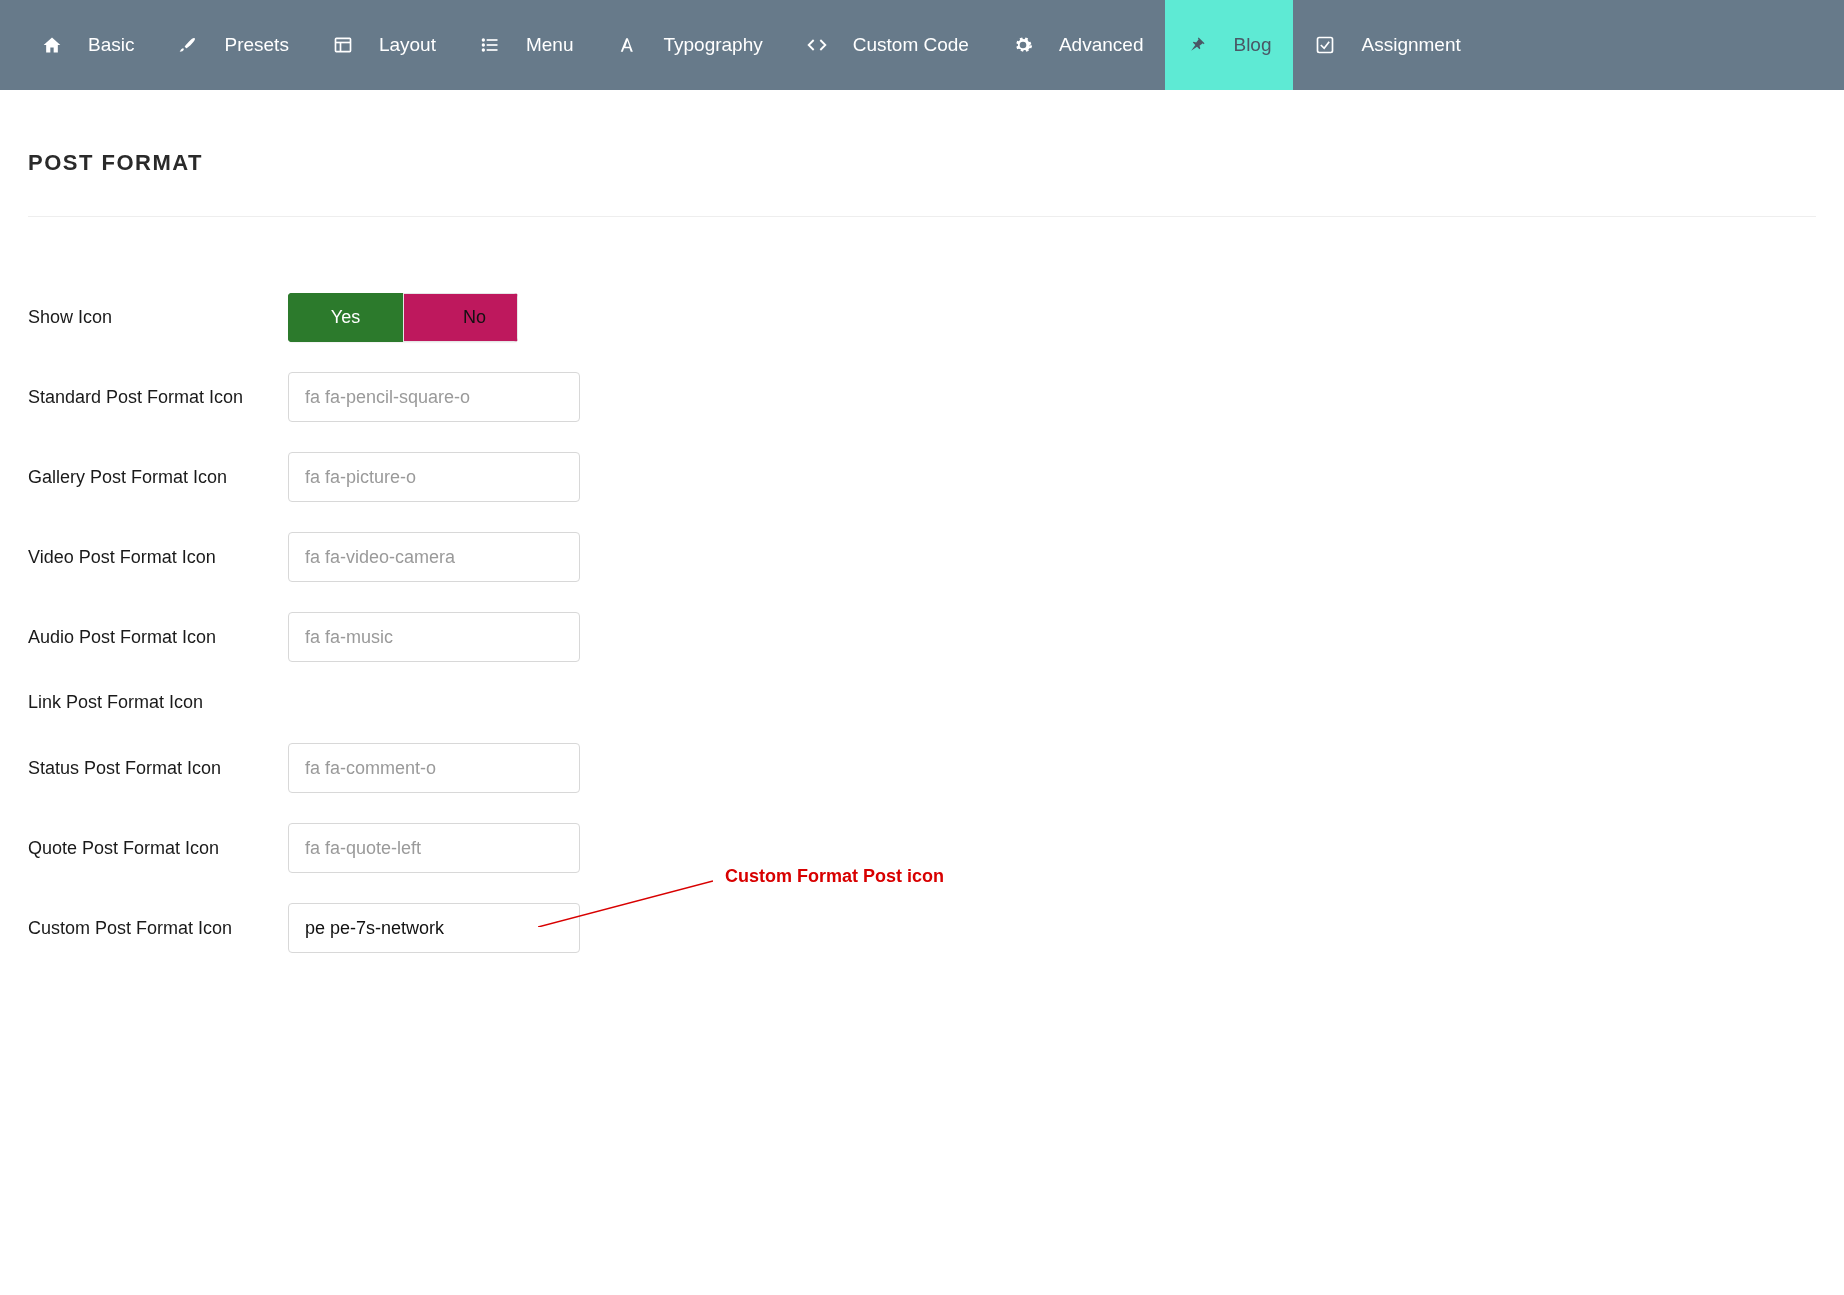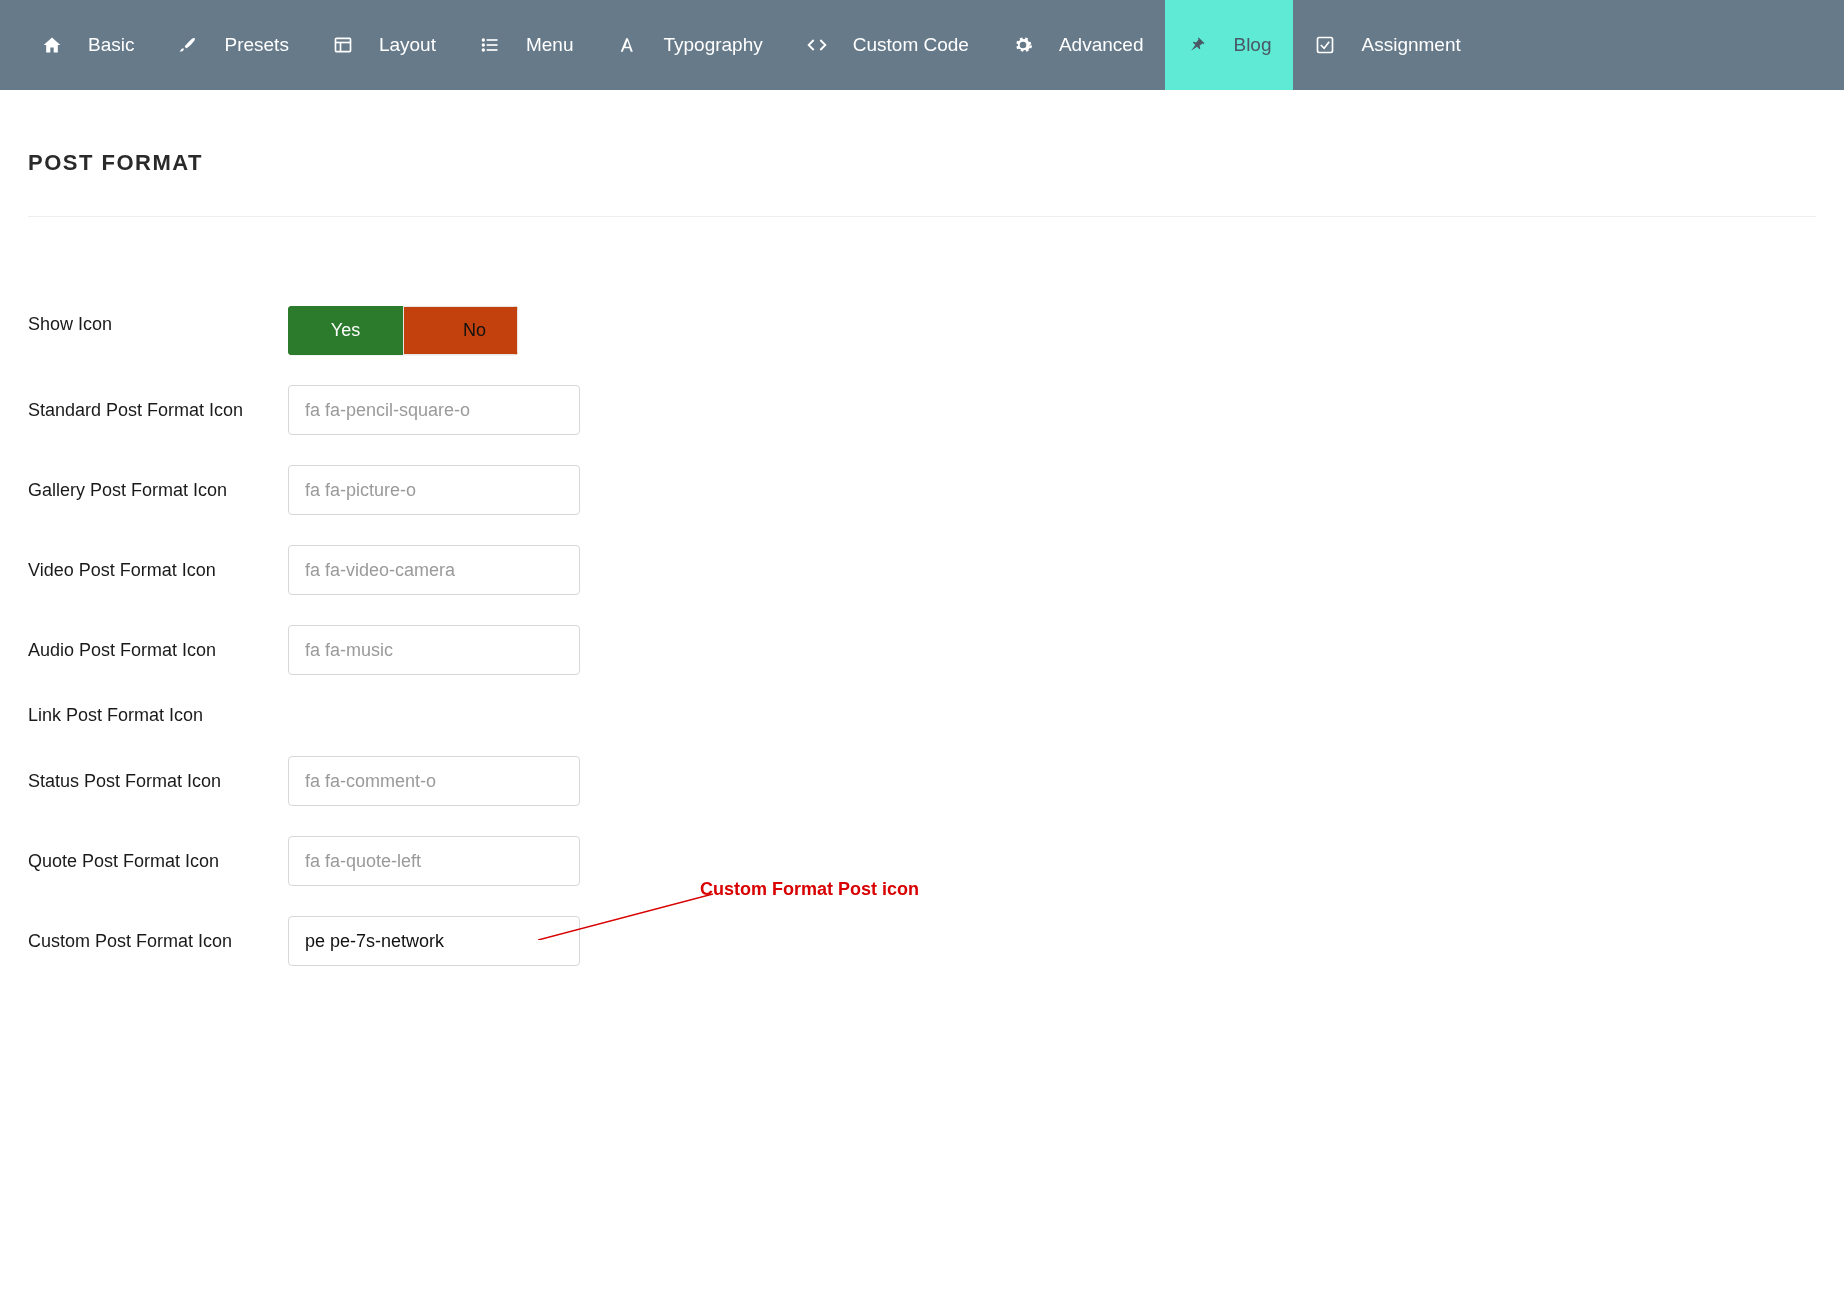--- a/index.html
+++ b/index.html
@@ -64,39 +64,38 @@
   }
   .form-control {
     display: flex;
     align-items: center;
   }
   .toggle-group {
     display: flex;
     border-radius: 4px;
     overflow: hidden;
     box-shadow: 0 1px 1px rgba(0,0,0,.05);
-    margin-top: 13px;
   }
   .toggle-btn {
     width: 115px;
     height: 49px;
     display: flex;
     align-items: center;
     justify-content: center;
     font-size: 18px;
     cursor: pointer;
     border: 1px solid #e6e6e6;
   }
   .toggle-btn.yes {
     background: #2c7a2c;
     color: #fff;
     border-color: #2c7a2c;
   }
   .toggle-btn.no {
-    background: #c2410c;
+    background: #be185d;
     color: #111;
     padding-left: 28px;
   }
   .text-input {
     width: 292px;
     height: 50px;
     border: 1px solid #d8d8d8;
     border-radius: 4px;
     padding: 0 16px;
     font-size: 18px;
@@ -104,21 +103,21 @@
     outline: none;
   }
   .text-input::placeholder {
     color: #9a9a9a;
   }
   .annotation-wrap {
     position: relative;
   }
   .annotation-label {
     position: absolute;
-    left: 672px;
+    left: 697px;
     top: -37px;
     color: #d80000;
     font-weight: 700;
     font-size: 18px;
     white-space: nowrap;
   }
   .annotation-line {
     position: absolute;
     left: 510px;
     top: -26px;

